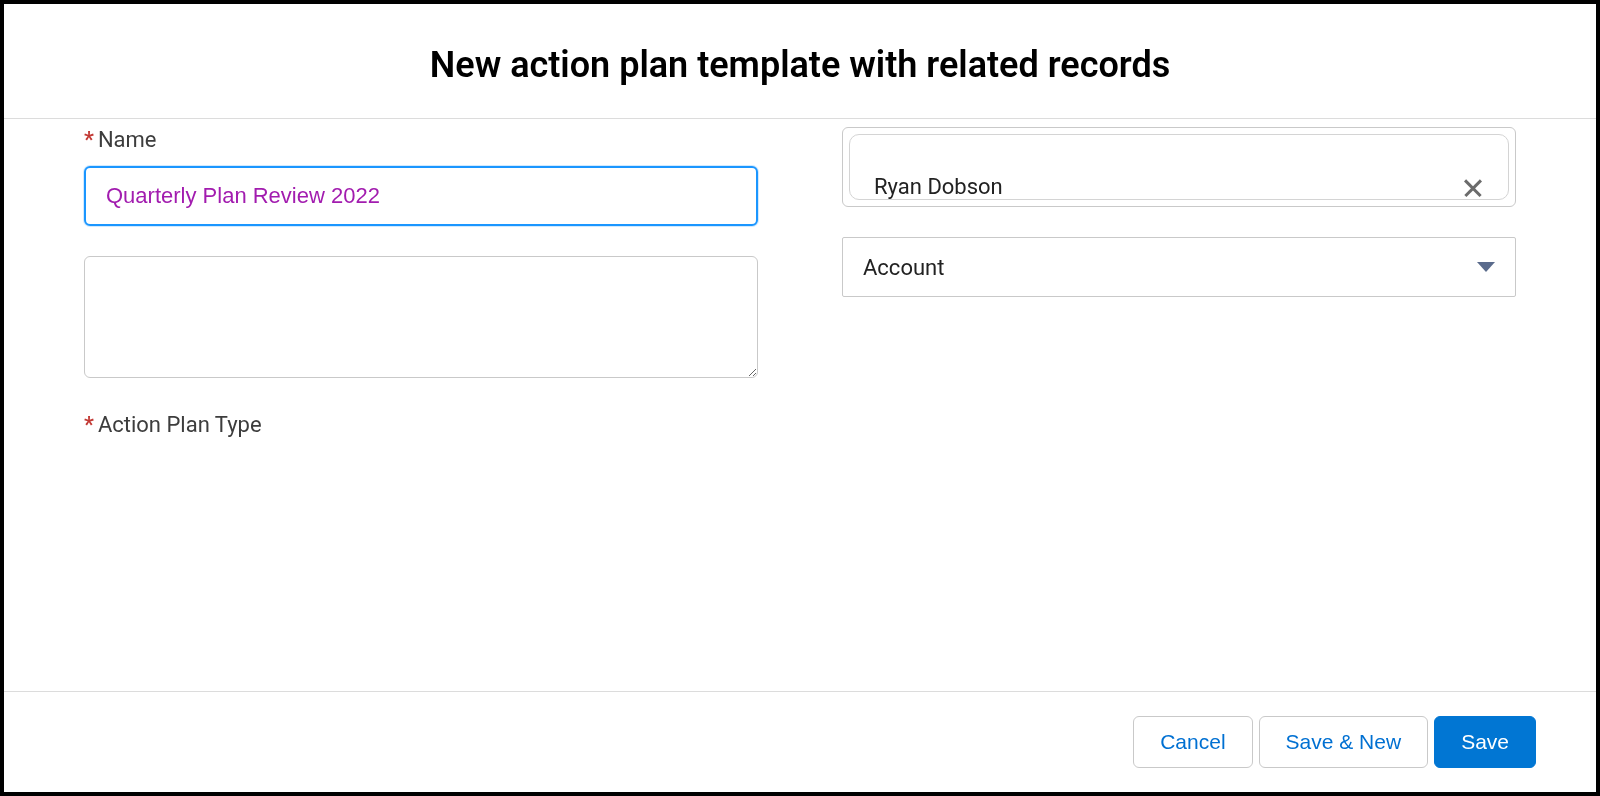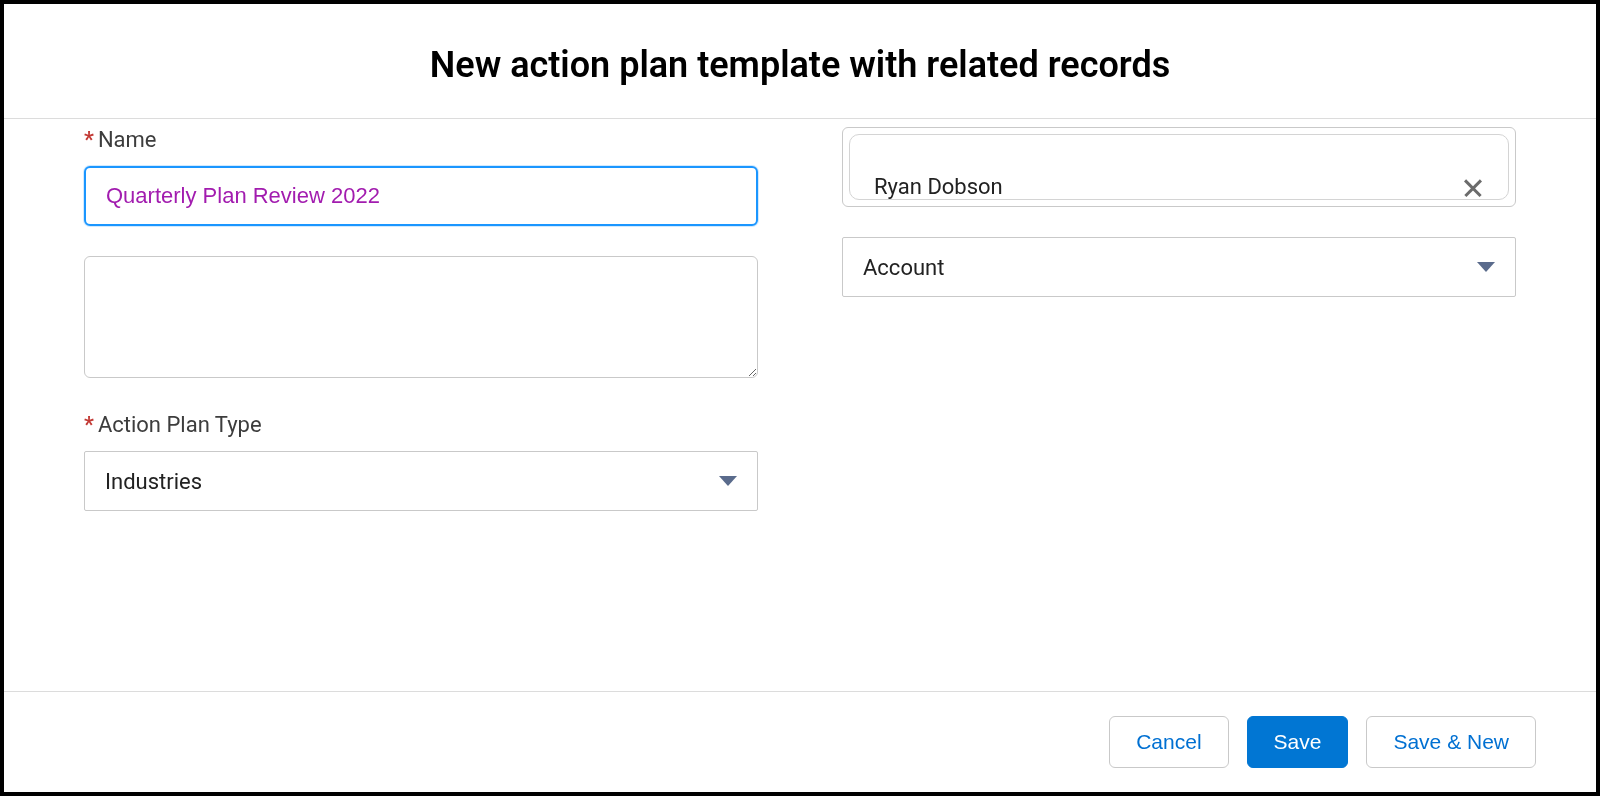--- a/index.html
+++ b/index.html
@@ -141,21 +141,21 @@
     background: #6b6b6b;
     transform-origin: center;
   }
   .close-icon::before { transform: translate(-50%,-50%) rotate(45deg); }
   .close-icon::after  { transform: translate(-50%,-50%) rotate(-45deg); }
 
   .modal-footer {
     padding: 24px 60px 24px 16px;
     display: flex;
     justify-content: flex-end;
-    gap: 18px;
+    gap: 6px;
   }
   .btn {
     height: 52px;
     padding: 0 26px;
     border-radius: 6px;
     font-size: 21px;
     font-weight: 500;
     cursor: pointer;
     display: inline-flex;
     align-items: center;
@@ -193,24 +193,20 @@
       </div>
 
       <div class="field">
         <textarea class="textarea" style=""></textarea>
       </div>
 
       <div class="field">
         <label class="field-label">
           <span class="req">*</span><span>Action Plan Type</span>
         </label>
-        <div class="select-box">
-          <span class="select-text">Industries</span>
-          <span class="caret-down"></span>
-        </div>
       </div>
 
     </div>
 
     <div class="col">
 
       <div class="field">
         <div class="lookup-wrap">
           <div class="lookup-pill">
             <span>Ryan Dobson</span>
@@ -227,17 +223,17 @@
       </div>
 
     </div>
 
   </div>
 
   <div class="divider"></div>
 
   <div class="modal-footer">
     <button class="btn">Cancel</button>
+    <button class="btn">Save &amp; New</button>
     <button class="btn primary">Save</button>
-    <button class="btn">Save &amp; New</button>
   </div>
 
 </div>
 
 </body></html>

